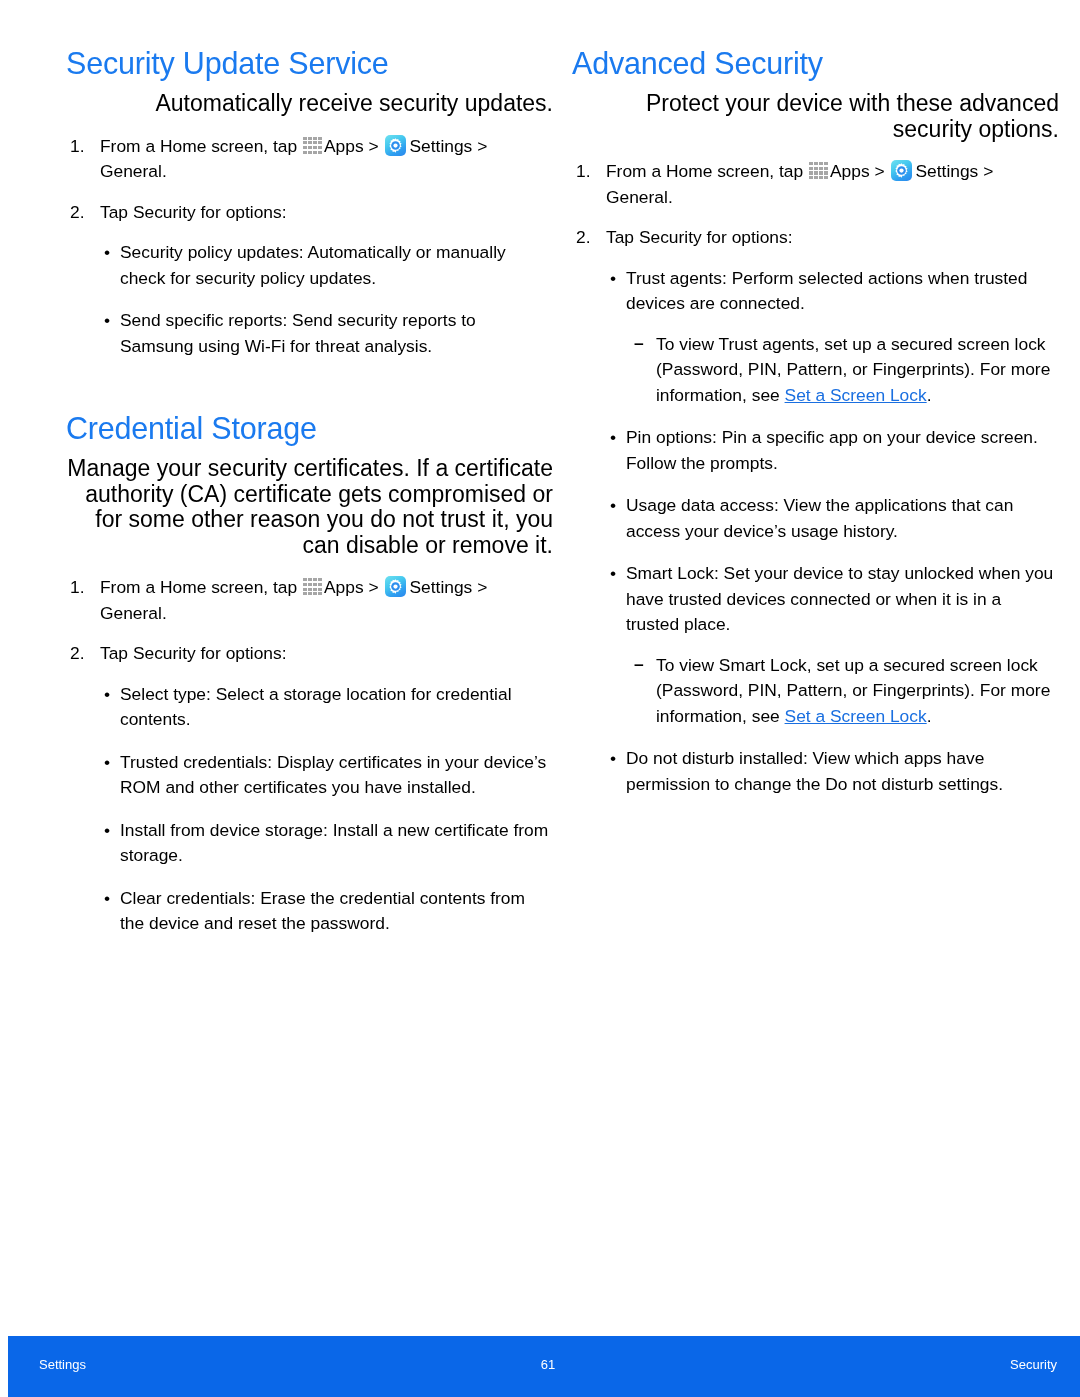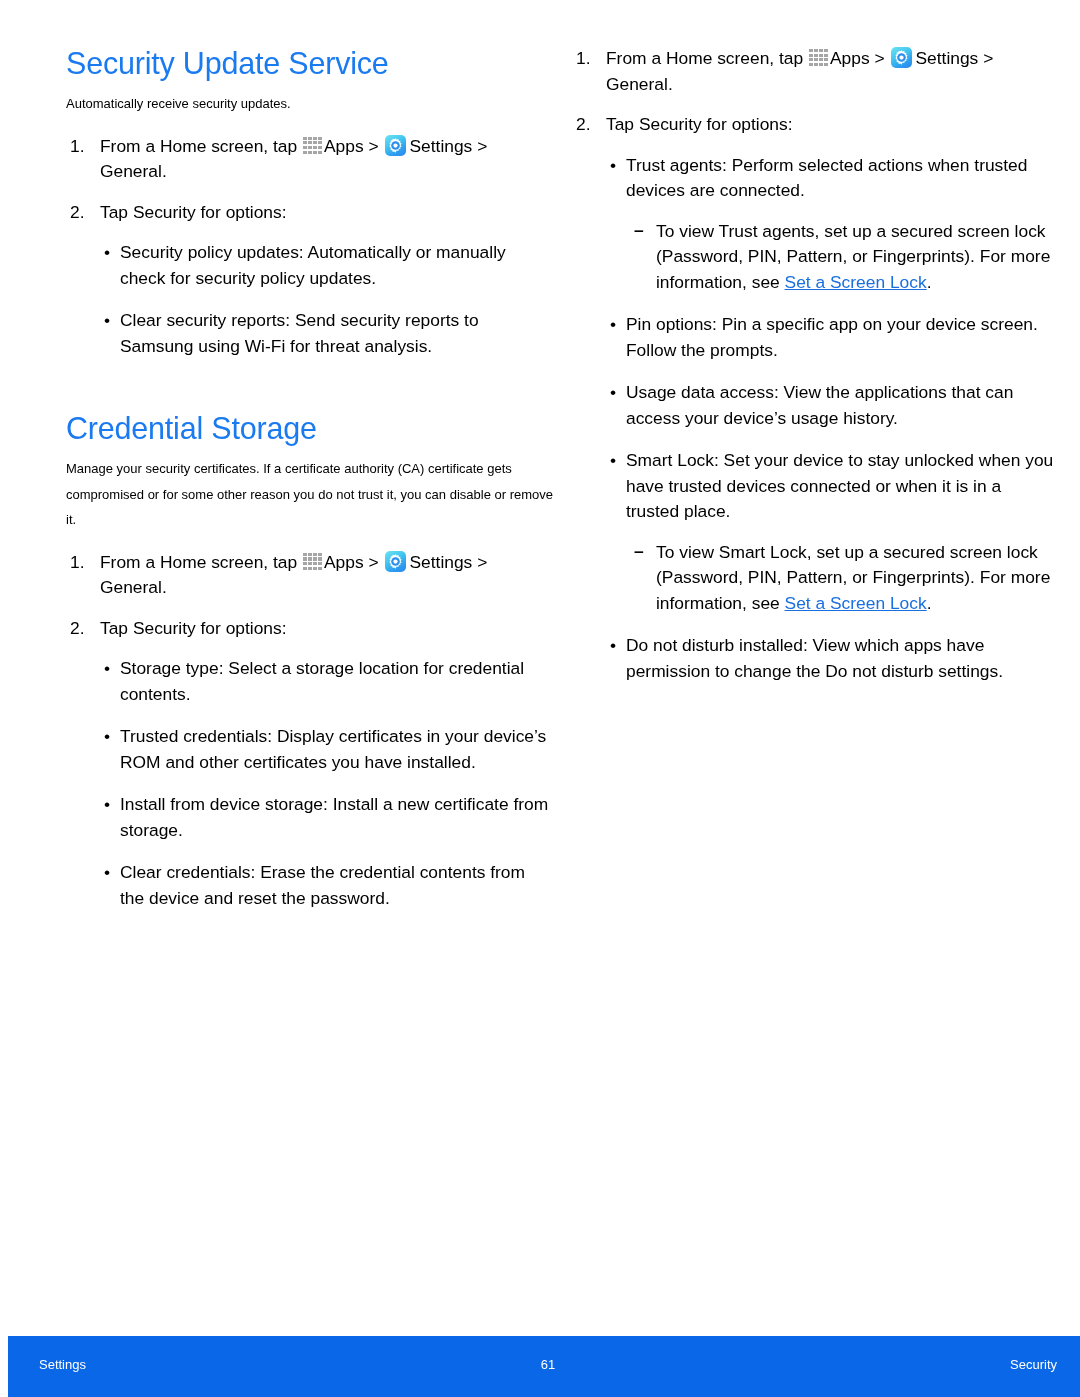--- a/index.html
+++ b/index.html
@@ -41,24 +41,25 @@
     font-size: 30.5px;
     font-weight: normal;
     color: #1a7aef;
     margin: 0 0 11px 0;
     line-height: 1.12;
     letter-spacing: -0.2px;
   }
   .sec-gap { height: 35px; }
 
   p.intro {
-    font-size: 13px;
+    font-size: 23px;
     line-height: 25.5px;
     color: #000000;
     margin: 0 0 17px 0;
+    text-align: right;
   }
 
   ol.steps {
     list-style: none;
     margin: 0;
     padding: 0;
   }
   ol.steps > li {
     position: relative;
     padding-left: 34px;
@@ -215,21 +216,21 @@
                 <i></i>
               </span></span><b>Apps</b> &gt; <span class="icon-settings"><svg viewBox="0 0 24 24">
                 <path fill="#ffffff" d="M12 1.6l1.5 2.0 2.4-.7.6 2.4 2.5.2-.5 2.45 2.1 1.35-1.5 2.0 1.5 2.0-2.1 1.35.5 2.45-2.5.2-.6 2.4-2.4-.7L12 22.4l-1.5-2.0-2.4.7-.6-2.4-2.5-.2.5-2.45L3.4 12.7l1.5-2.0-1.5-2.0 2.1-1.35-.5-2.45 2.5-.2.6-2.4 2.4.7z"></path>
                 <circle cx="12" cy="12" r="6.1" fill="#2d8fee"></circle>
                 <circle cx="12" cy="12" r="3.0" fill="#ffffff"></circle>
               </svg></span><b>Settings</b> &gt; <b>General</b>.</li>
           <li><span class="num">2.</span>Tap <b>Security</b> for options:</li>
         </ol>
         <ul class="bullets">
           <li class="bullet"><span class="dot">•</span><b>Security policy updates</b><span>: Automatically or manually check for security policy updates.</span></li>
-          <li class="bullet"><span class="dot">•</span><b>Clear security reports</b><span>: Send security reports to Samsung using Wi-Fi for threat analysis.</span></li>
+          <li class="bullet"><span class="dot">•</span><b>Send specific reports</b><span>: Send security reports to Samsung using Wi-Fi for threat analysis.</span></li>
         </ul>
         <div class="sec-gap"></div>
         <h1 class="section-title">Credential Storage</h1>
         <p class="intro">Manage your security certificates. If a certificate authority (CA) certificate gets compromised or for some other reason you do not trust it, you can disable or remove it.</p>
         <ol class="steps">
           <li><span class="num">1.</span>From a Home screen, tap <span class="icon-apps"><span class="g">
                 <i></i>
                 <i></i>
                 <i></i>
                 <i></i>
@@ -246,27 +247,29 @@
                 <i></i>
                 <i></i>
               </span></span><b>Apps</b> &gt; <span class="icon-settings"><svg viewBox="0 0 24 24">
                 <path fill="#ffffff" d="M12 1.6l1.5 2.0 2.4-.7.6 2.4 2.5.2-.5 2.45 2.1 1.35-1.5 2.0 1.5 2.0-2.1 1.35.5 2.45-2.5.2-.6 2.4-2.4-.7L12 22.4l-1.5-2.0-2.4.7-.6-2.4-2.5-.2.5-2.45L3.4 12.7l1.5-2.0-1.5-2.0 2.1-1.35-.5-2.45 2.5-.2.6-2.4 2.4.7z"></path>
                 <circle cx="12" cy="12" r="6.1" fill="#2d8fee"></circle>
                 <circle cx="12" cy="12" r="3.0" fill="#ffffff"></circle>
               </svg></span><b>Settings</b> &gt; <b>General</b>.</li>
           <li><span class="num">2.</span>Tap <b>Security</b> for options:</li>
         </ol>
         <ul class="bullets">
-          <li class="bullet"><span class="dot">•</span><b>Storage type</b><span>: Select a storage location for credential contents.</span></li>
+          <li class="bullet"><span class="dot">•</span><b>Select type</b><span>: Select a storage location for credential contents.</span></li>
           <li class="bullet"><span class="dot">•</span><b>Trusted credentials</b><span>: Display certificates in your device’s ROM and other certificates you have installed.</span></li>
           <li class="bullet"><span class="dot">•</span><b>Install from device storage</b><span>: Install a new certificate from storage.</span></li>
           <li class="bullet"><span class="dot">•</span><b>Clear credentials</b><span>: Erase the credential contents from the device and reset the password.</span></li>
         </ul>
       </div>
     <div class="col col-right" id="col-right">
+        <h1 class="section-title">Advanced Security</h1>
+        <p class="intro">Protect your device with these advanced security options.</p>
         <ol class="steps">
           <li><span class="num">1.</span>From a Home screen, tap <span class="icon-apps"><span class="g">
                 <i></i>
                 <i></i>
                 <i></i>
                 <i></i>
                 <i></i>
                 <i></i>
                 <i></i>
                 <i></i>

